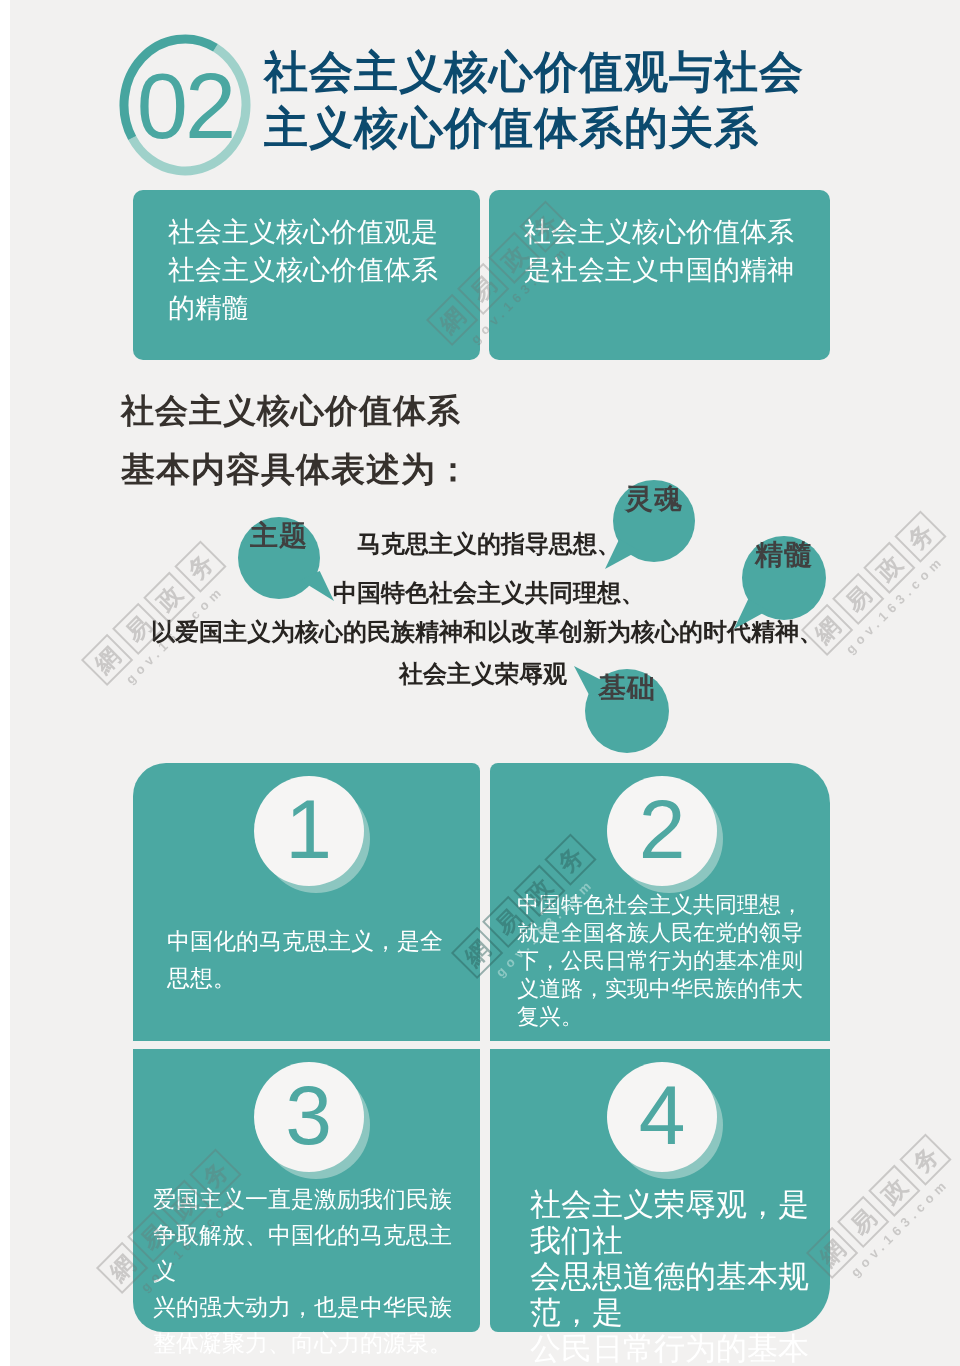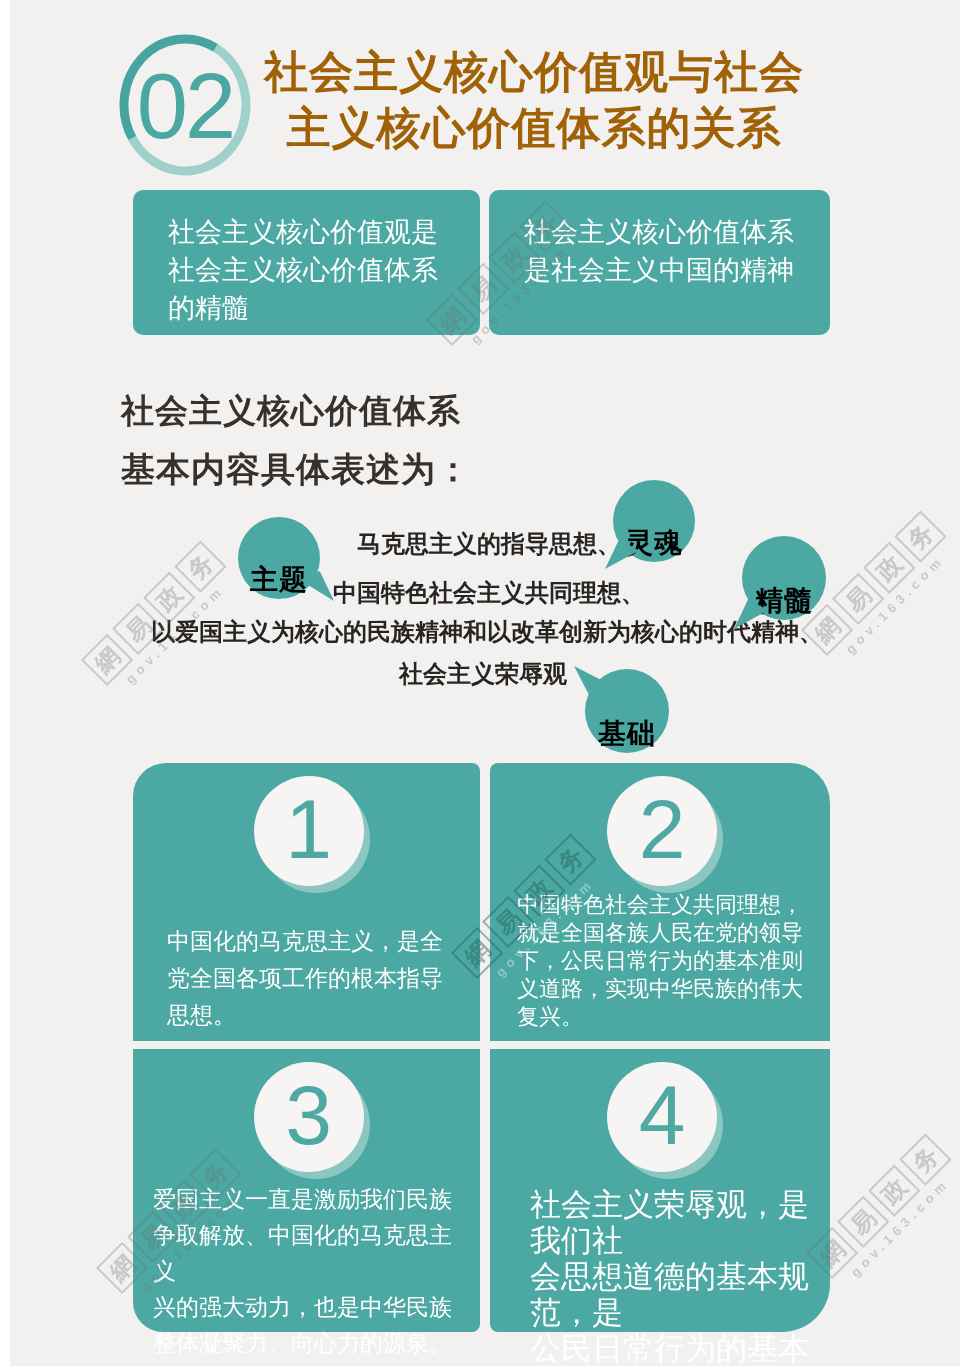--- a/index.html
+++ b/index.html
@@ -15,28 +15,28 @@
 
   
   .badge{position:absolute;left:119px;top:34px;width:133px;height:143px;}
   .badge text{
     font-family:"Liberation Sans","DejaVu Sans",sans-serif;
     font-weight:300;font-size:92px;fill:#4aa7a1;letter-spacing:-3px;
   }
   .page-title{
     position:absolute;left:264px;top:44px;
     font-size:44px;line-height:56px;font-weight:700;
-    color:#a16207;letter-spacing:1px;white-space:nowrap;text-align:center;
+    color:#0c4a6e;letter-spacing:1px;white-space:nowrap;
   }
 
   
   .teal{background:#4ba8a2;}
 
   .summary-card{
-    position:absolute;top:190px;height:145px;border-radius:10px;
+    position:absolute;top:190px;height:170px;border-radius:10px;
     color:#ffffff;
   }
   .summary-card .lines{
     padding:23px 18px 0 35px;
     font-size:27px;line-height:38px;font-weight:400;
   }
   .summary-a{left:133px;width:347px;}
   .summary-b{left:489px;width:341px;}
 
   
@@ -54,22 +54,22 @@
     position:absolute;color:#272421;font-weight:700;font-size:24px;
     white-space:nowrap;letter-spacing:0px;
   }
   .dline1{left:357px;top:528px;}
   .dline2{left:333px;top:577px;}
   .dline3{left:151px;top:616px;}
   .dline4{left:399px;top:658px;}
 
   .bubble{
     position:absolute;border-radius:50%;
-    display:flex;align-items:flex-end;justify-content:center;
-    color:#000000;font-weight:700;font-size:28px;letter-spacing:1px;
+    display:flex;align-items:flex-start;justify-content:center;
+    color:#404040;font-weight:700;font-size:28px;letter-spacing:1px;
     z-index:5;
   }
   .bubble .tail{position:absolute;width:34px;height:30px;background:#4ba8a2;}
   .bub-theme{left:238px;top:517px;width:82px;height:82px;}
   .bub-theme .tail{right:-14px;bottom:-2px;clip-path:polygon(0 30%,58% 0,100% 100%);}
   .bub-soul{left:613px;top:480px;width:82px;height:82px;}
   .bub-soul .tail{left:-8px;bottom:-7px;clip-path:polygon(0 100%,42% 0,100% 38%);}
   .bub-ess{left:742px;top:536px;width:84px;height:84px;}
   .bub-ess .tail{left:-8px;bottom:-9px;clip-path:polygon(0 100%,42% 0,100% 38%);}
   .bub-found{left:585px;top:669px;width:84px;height:84px;}
@@ -180,21 +180,20 @@
 
   <div class="ncard ncard1 teal">
     <div class="ncircle">
       <div class="shadow"></div>
       <div class="face">
         <span class="num">1</span>
       </div>
     </div>
     <div class="lines">
       <div>中国化的马克思主义，是全</div>
-      <div>党全国各项工作的根本指导</div>
       <div>思想。</div>
     </div>
   </div>
 
   <div class="ncard ncard2 teal">
     <div class="ncircle">
       <div class="shadow"></div>
       <div class="face">
         <span class="num">2</span>
       </div>

